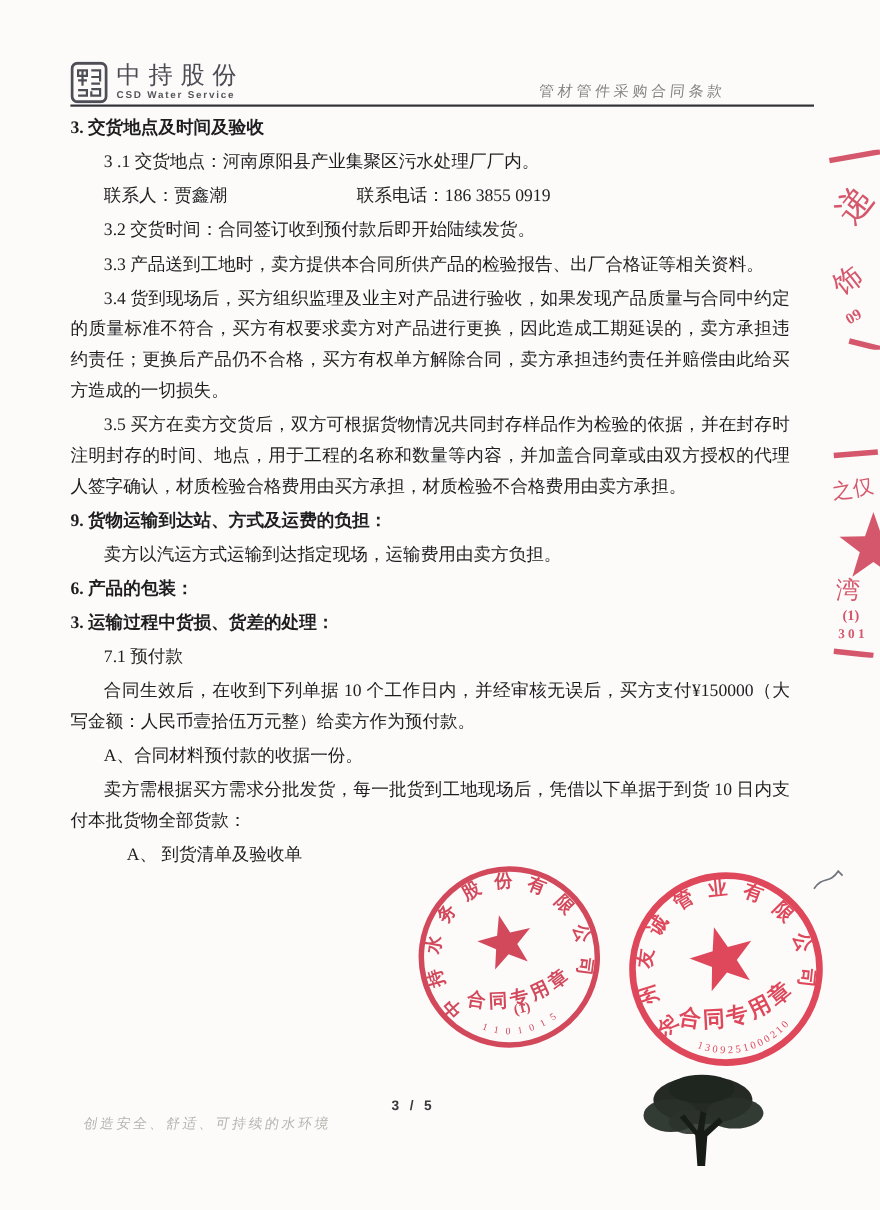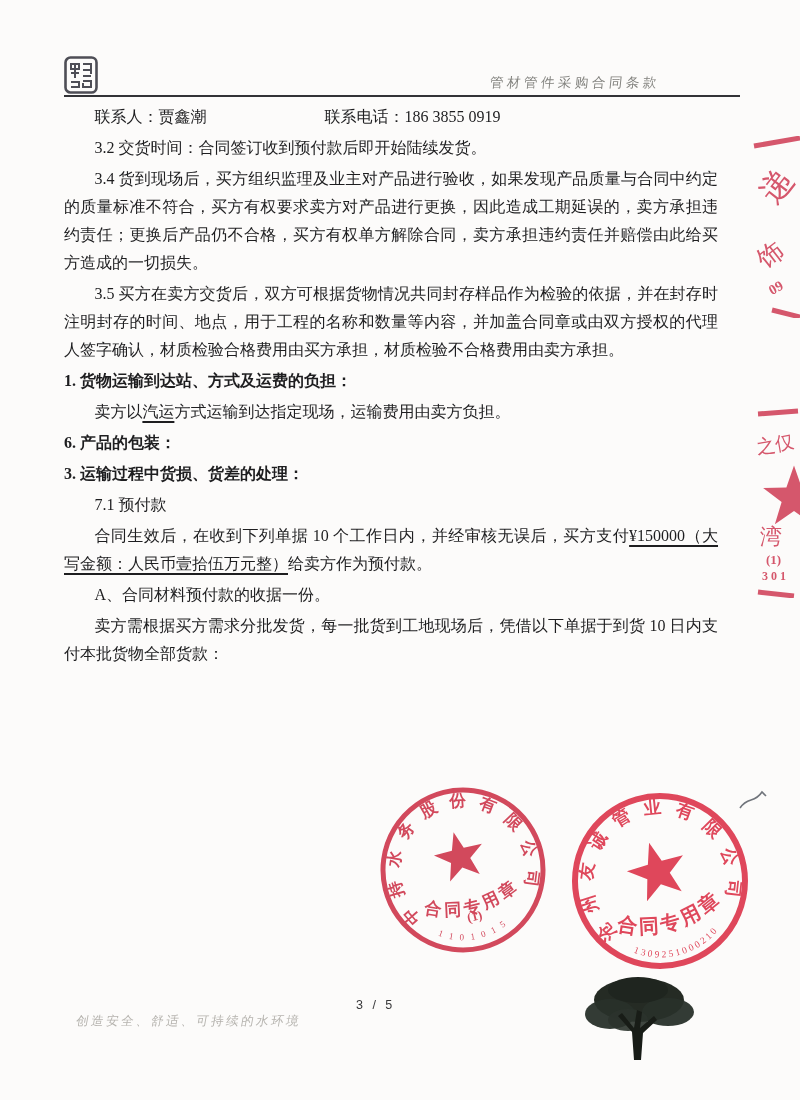--- a/index.html
+++ b/index.html
@@ -17,65 +17,73 @@
   .doc-title{position:absolute;right:140px;top:74px;font-size:13.5px;letter-spacing:3.5px;color:#83837f;
              transform:skewX(-6deg);}
   .header-rule{position:absolute;left:64px;top:95px;width:676px;height:2px;background:#323236;}
   
   .doc-body{position:absolute;left:64px;top:103px;width:654px;font-size:16px;line-height:28px;
             text-align:justify;}
   .doc-body p{margin:0 0 3px 0;}
   .doc-body p.h{font-weight:700;}
   .doc-body p.ind{text-indent:1.9em;}
   .doc-body p.ind2{text-indent:3.2em;}
-  .ul{text-decoration:underline;text-underline-offset:4px;text-decoration-thickness:1.5px;}
+  .ul{text-underline-offset:4px;text-decoration-thickness:1.5px;}
   .gap{display:inline-block;height:1px;}
   
   .stamp{position:absolute;mix-blend-mode:multiply;opacity:.93;pointer-events:none;}
   .stamp-left{left:372px;top:779px;transform:rotate(-14deg);}
   .stamp-right{left:564px;top:785px;transform:rotate(-16deg);}
   .edge-frag{position:absolute;mix-blend-mode:multiply;opacity:.9;pointer-events:none;}
   
   .page-num{position:absolute;left:356px;top:998px;font-family:"Liberation Sans","DejaVu Sans",sans-serif;
-            font-size:12.5px;font-weight:400;letter-spacing:3px;color:#39393b;}
+            font-size:12.5px;font-weight:700;letter-spacing:3px;color:#39393b;}
   .slogan{position:absolute;left:76px;top:1013px;font-size:12.5px;letter-spacing:2.5px;color:#b6b4af;
           transform:skewX(-10deg);}
   .tree{position:absolute;left:582px;top:970px;}
   .pen-mark{position:absolute;left:736px;top:786px;}
 </style>
 </head>
 <body>
 
 <div class="page">
 
   <div class="header">
     <div class="logo-box">
       <svg class="logo-icon" viewBox="0 0 34 38">
         <rect x="1.5" y="1.5" width="31" height="35" rx="5" fill="none" stroke="#4e4e56" stroke-width="2.6"></rect>
         <path d="M7,8 h8 v5 h-8 z M7,17 h8 M11,8 v14 M7,26 h8 v5 h-8" fill="none" stroke="#4e4e56" stroke-width="2"></path>
         <path d="M19,8 h8 v6 h-8 M27,8 v10 M19,20 h8 M19,25 h8 v6 h-8 v-4" fill="none" stroke="#4e4e56" stroke-width="2"></path>
       </svg>
+      <div class="logo-text">
+        <div class="logo-title">中持股份</div>
+        <div class="logo-sub">CSD Water Service</div>
+      </div>
     </div>
     <div class="doc-title">管材管件采购合同条款</div>
     <div class="header-rule"></div>
   </div>
 
   <div class="doc-body">
+      <p class="h"><span>3. 交货地点及时间及验收</span></p>
+      <p class="ind"><span>3 .1 交货地点：河南原阳县产业集聚区污水处理厂厂内。</span></p>
       <p class="ind"><span>联系人：贾鑫潮</span><span class="gap" style="width: 118px;"></span><span>联系电话：186 3855 0919</span></p>
       <p class="ind"><span>3.2 交货时间：合同签订收到预付款后即开始陆续发货。</span></p>
+      <p class="ind"><span>3.3 产品送到工地时，卖方提供本合同所供产品的检验报告、出厂合格证等相关资料。</span></p>
       <p class="ind"><span>3.4 货到现场后，买方组织监理及业主对产品进行验收，如果发现产品质量与合同中约定的质量标准不符合，买方有权要求卖方对产品进行更换，因此造成工期延误的，卖方承担违约责任；更换后产品仍不合格，买方有权单方解除合同，卖方承担违约责任并赔偿由此给买方造成的一切损失。</span></p>
       <p class="ind"><span>3.5 买方在卖方交货后，双方可根据货物情况共同封存样品作为检验的依据，并在封存时注明封存的时间、地点，用于工程的名称和数量等内容，并加盖合同章或由双方授权的代理人签字确认，材质检验合格费用由买方承担，材质检验不合格费用由卖方承担。</span></p>
-      <p class="h"><span>1. 货物运输到达站、方式及运费的负担：</span></p>
+      <p class="h"><span>9. 货物运输到达站、方式及运费的负担：</span></p>
       <p class="ind"><span>卖方以</span><span class="ul">汽运</span><span>方式运输到达指定现场，运输费用由卖方负担。</span></p>
       <p class="h"><span>6. 产品的包装：</span></p>
       <p class="h"><span>3. 运输过程中货损、货差的处理：</span></p>
       <p class="ind"><span>7.1 预付款</span></p>
       <p class="ind"><span>合同生效后，在收到下列单据 10 个工作日内，并经审核无误后，买方支付</span><span class="ul">¥150000（大写金额：人民币壹拾伍万元整）</span><span>给卖方作为预付款。</span></p>
       <p class="ind"><span>A、合同材料预付款的收据一份。</span></p>
       <p class="ind"><span>卖方需根据买方需求分批发货，每一批货到工地现场后，凭借以下单据于到货 10 日内支付本批货物全部货款：</span></p>
+      <p class="ind2"><span>A、 到货清单及验收单</span></p>
     </div>
 
   <svg class="stamp stamp-left" width="182" height="182" viewBox="-91 -91 182 182">
     <defs>
       <path id="arcL1" d="M -52.4,36.7 A 64,64 0 1 1 52.4,36.7" fill="none"></path>
       <path id="arcL2" d="M -50,31 A 105,105 0 0 0 50,31" fill="none"></path>
       <path id="arcL3" d="M -40.2,57.5 A 70,70 0 0 0 40.2,57.5" fill="none"></path>
     </defs>
     <circle cx="0" cy="0" r="80" fill="none" stroke="#d23c52" stroke-width="5"></circle>
     <path d="M0,-26 L6.1,-8.4 L24.7,-8 L9.9,3.2 L15.3,21 L0,10.4 L-15.3,21 L-9.9,3.2 L-24.7,-8 L-6.1,-8.4 Z" transform="translate(0,-13)" fill="#d23c52"></path>

